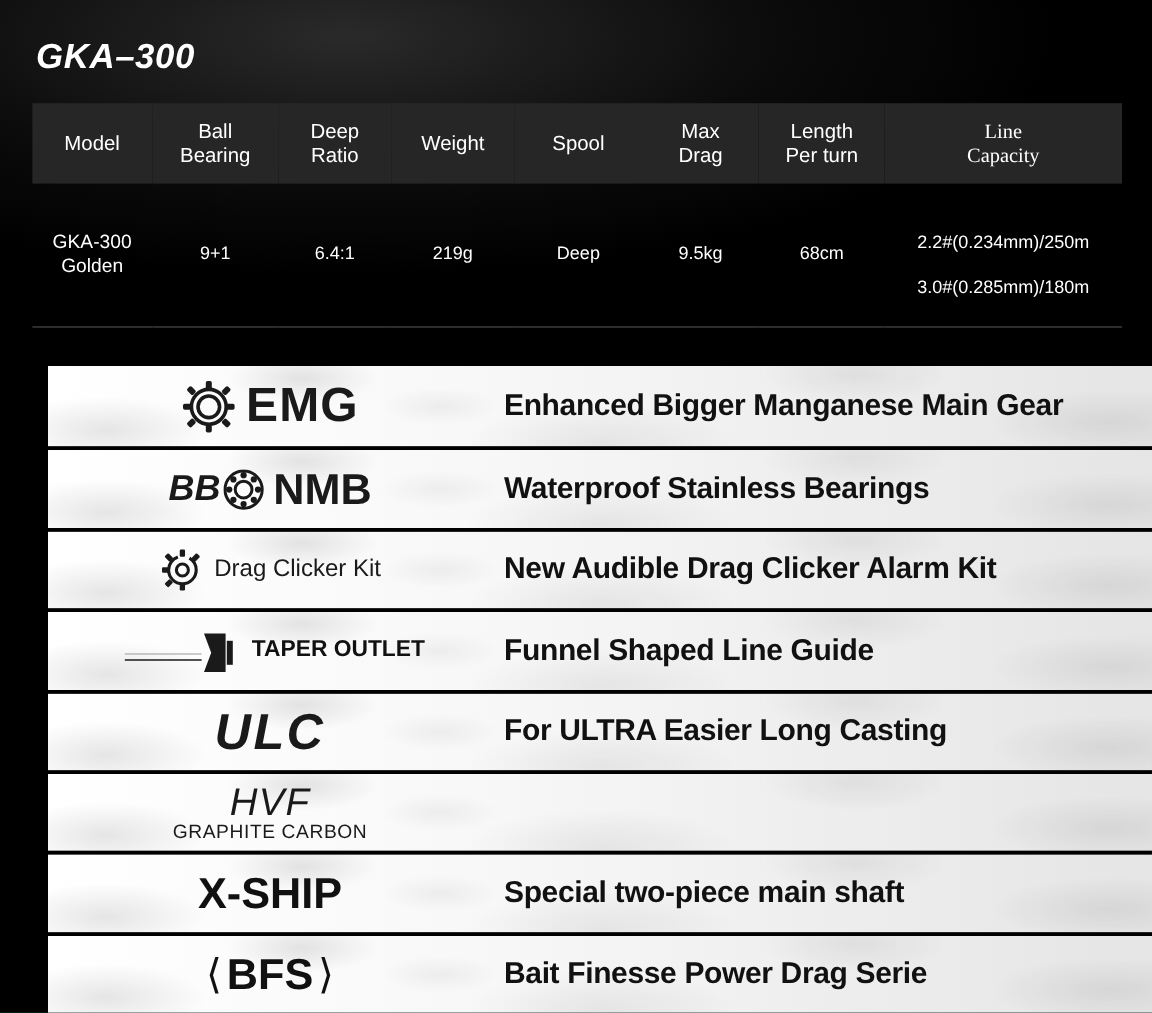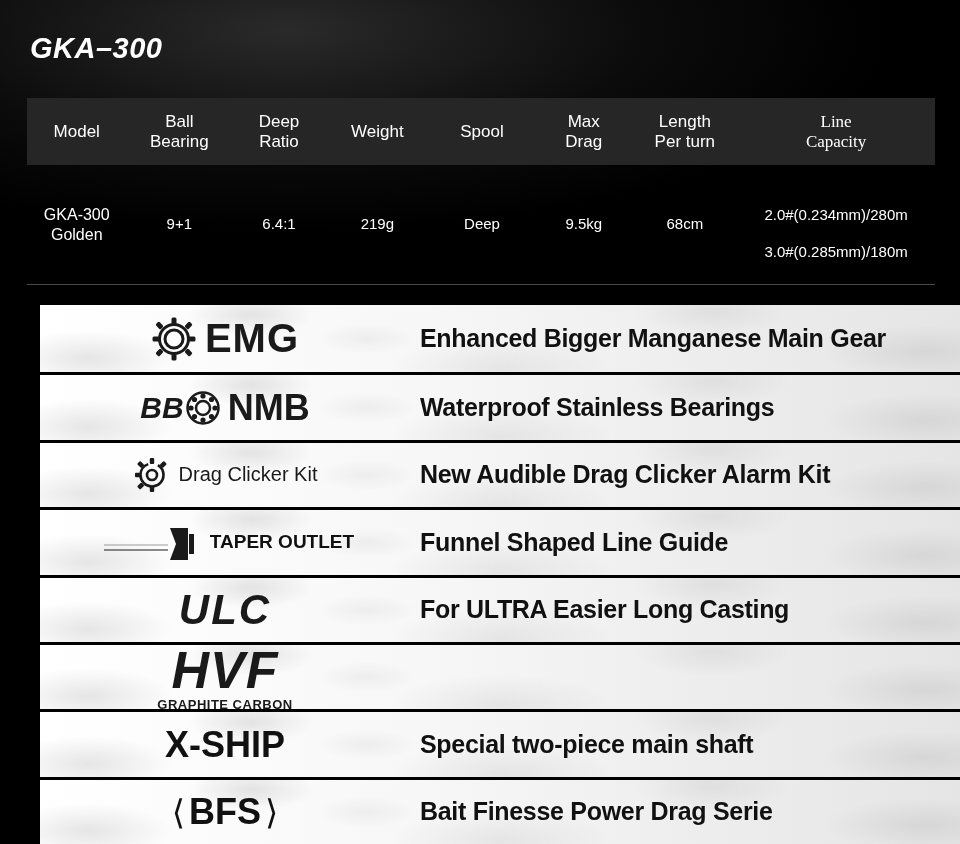--- a/index.html
+++ b/index.html
@@ -38,21 +38,21 @@
     color: #fff;
     font-size: 29px;
     font-style: italic;
     font-weight: bold;
     letter-spacing: 0.5px;
     font-family: "Liberation Sans", sans-serif;
   }
   .spec-table {
     position: absolute;
     left: 27px;
-    top: 98px;
+    top: 86px;
     width: 908px;
     border-collapse: collapse;
   }
   .spec-table thead tr {
     background: #262626;
   }
   .spec-table thead th {
     color: #fff;
     font-weight: normal;
     font-size: 17px;
@@ -195,29 +195,29 @@
     letter-spacing: 2px;
     font-family: "Liberation Sans", sans-serif;
   }
   .hvf-wrap {
     display: flex;
     flex-direction: column;
     align-items: center;
     line-height: 1;
   }
   .hvf-text {
-    font-size: 52px;
-    font-weight: bold;
+    font-size: 32px;
+    font-weight: normal;
     font-style: italic;
     color: #1a1a1a;
     letter-spacing: 1px;
   }
   .hvf-sub {
-    font-size: 13px;
-    font-weight: bold;
+    font-size: 16px;
+    font-weight: normal;
     color: #1a1a1a;
     letter-spacing: 0.5px;
     margin-top: 2px;
   }
   .xship-text {
     font-size: 36px;
     font-weight: bold;
     color: #111;
     letter-spacing: 0px;
     font-family: "Liberation Sans", sans-serif;
@@ -289,21 +289,21 @@
             <span>GKA-300</span><br>
             <span>Golden</span>
           </td>
           <td>9+1</td>
           <td>6.4:1</td>
           <td>219g</td>
           <td>Deep</td>
           <td>9.5kg</td>
           <td>68cm</td>
           <td class="cap-cell">
-            <span>2.0#(0.234mm)/280m</span><br>
+            <span>2.2#(0.234mm)/250m</span><br>
             <span>3.0#(0.285mm)/180m</span>
           </td>
         </tr>
       </tbody>
     </table>
   </section>
 
   <section class="features">
 
     <div class="feature-row">

